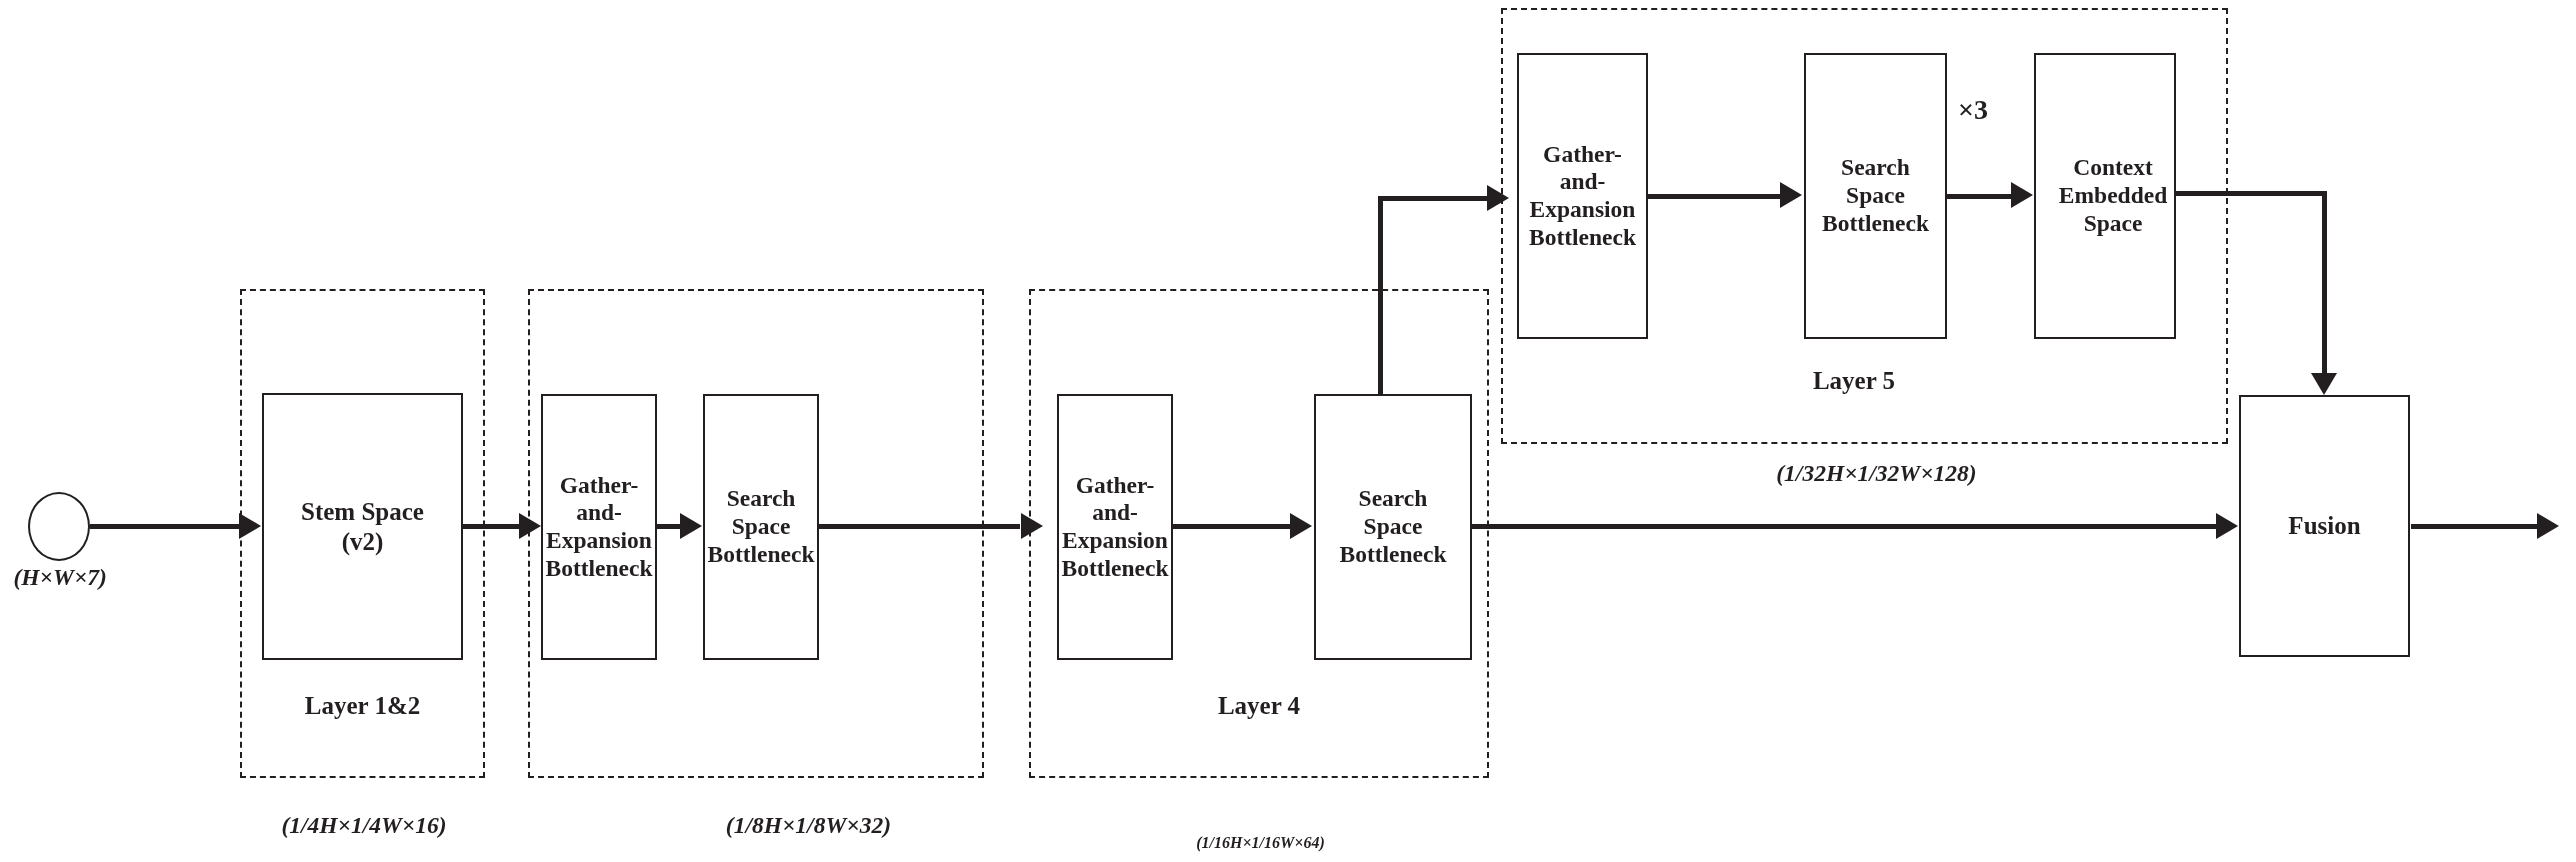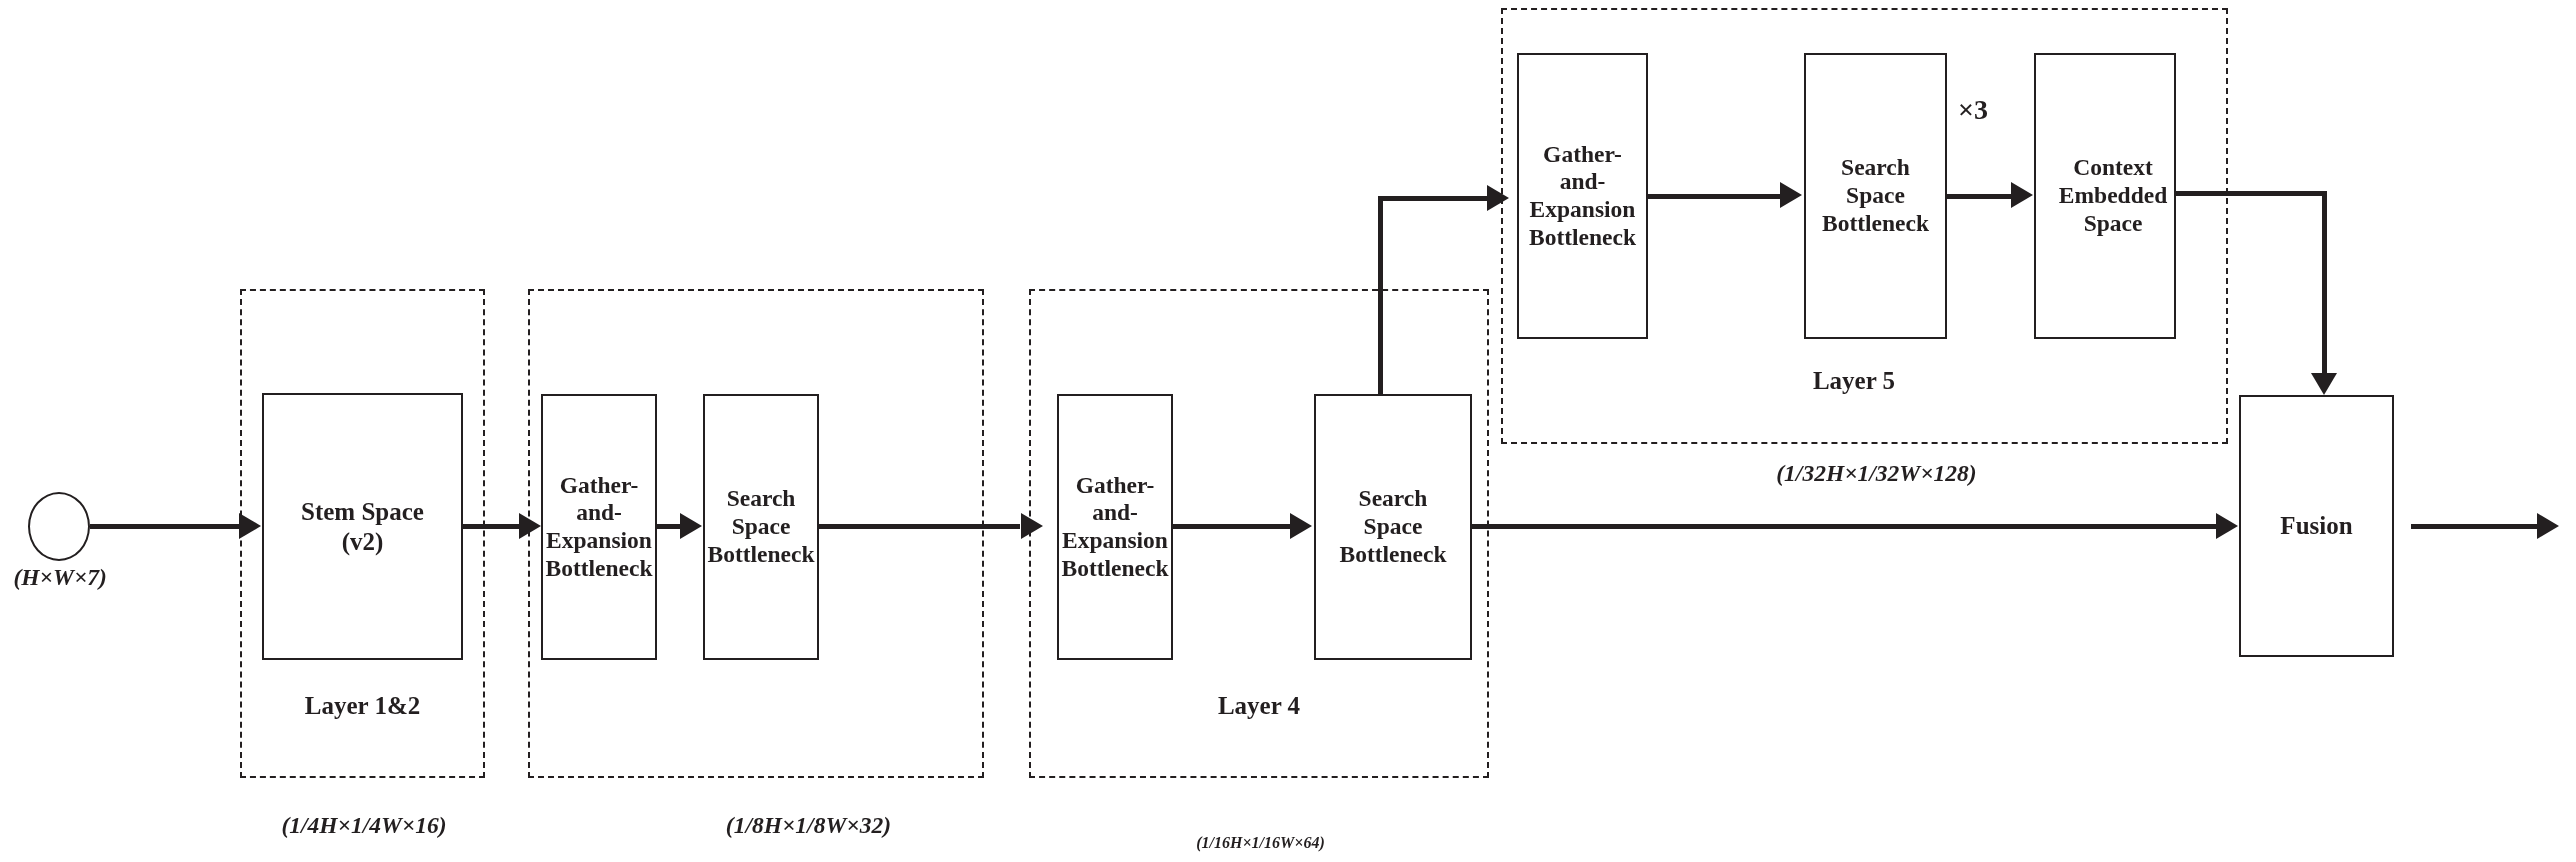--- a/index.html
+++ b/index.html
@@ -135,21 +135,21 @@
       <span>Space</span>
     </span>
   </div>
   <div class="lbl grp-lbl" style="left:1713px;top:367px;width:282px;font-size:25px;">Layer 5</div>
   <div class="lbl dim-lbl" style="left:1677px;top:460px;width:399px;font-size:23.5px;">(1/32H×1/32W×128)</div>
 
   <div class="hline" style="left:2176px;top:191px;width:151px;"></div>
   <div class="vline" style="left:2322px;top:191px;height:182px;"></div>
   <div class="arrow-d" style="left:2311px;top:373px;"></div>
 
-  <div class="box" style="left:2239px;top:395px;width:155px;height:262px;font-size:25px;">
+  <div class="box" style="left:2239px;top:395px;width:171px;height:262px;font-size:25px;">
     <span>
       <span>Fusion</span>
     </span>
   </div>
 
   <div class="hline" style="left:2411px;top:524px;width:126px;"></div>
   <div class="arrow-r" style="left:2537px;top:513px;"></div>
 
 </div>
 

